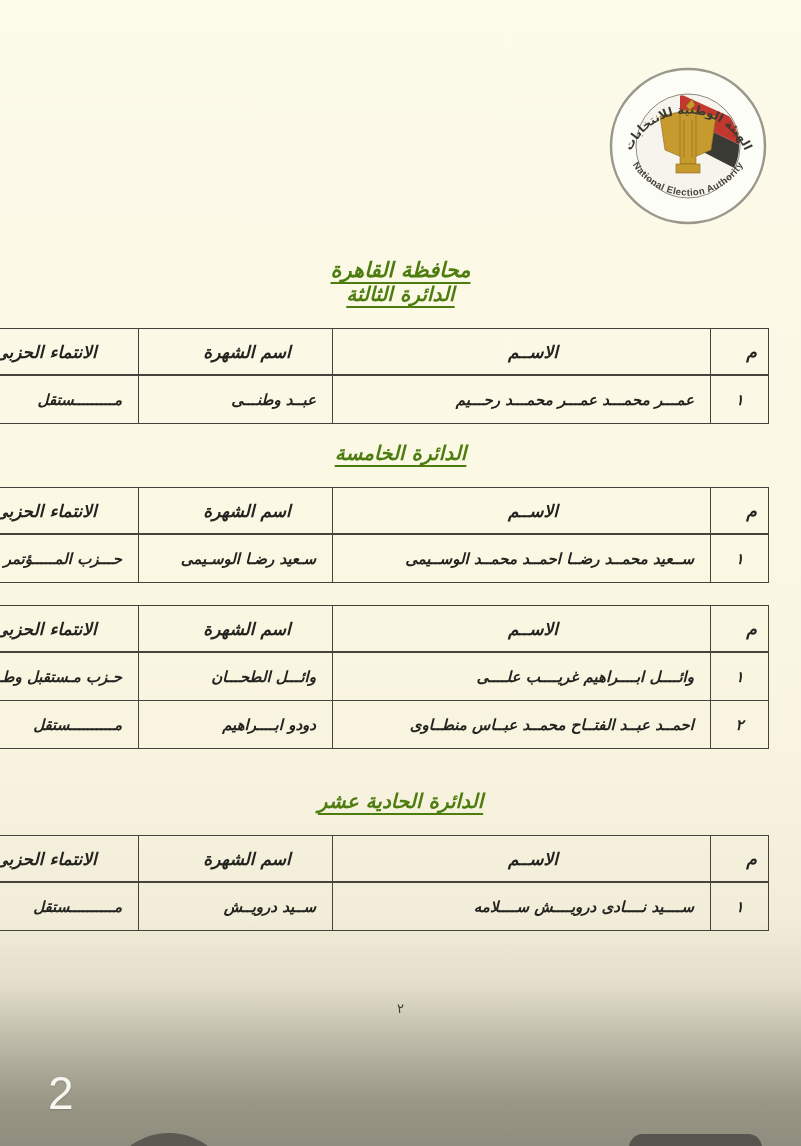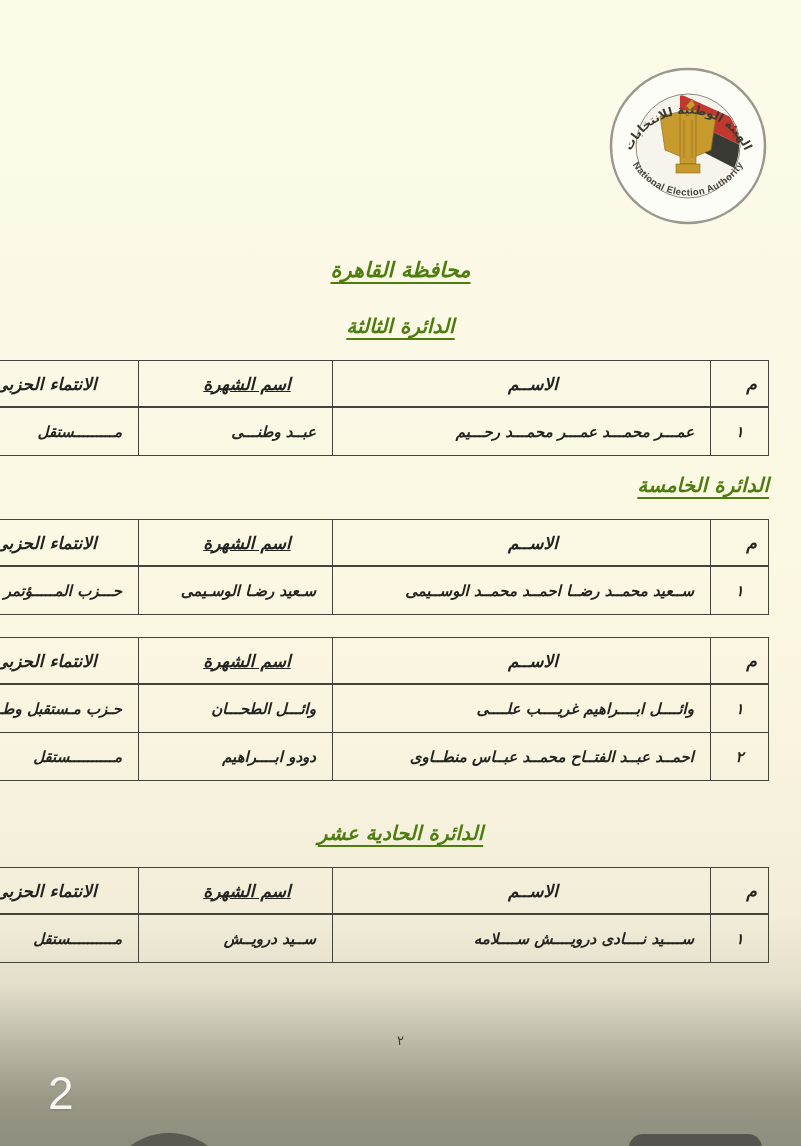--- a/index.html
+++ b/index.html
@@ -18,38 +18,38 @@
   .logo-ar{font-family:"DejaVu Sans",sans-serif;font-weight:bold;font-size:12px;fill:#3c3a30;}
   .logo-en{font-family:"Liberation Sans",sans-serif;font-weight:bold;font-size:9.5px;fill:#45443a;letter-spacing:.4px;}
   
   .h-gov,.h-district{
     margin:0;text-align:center;font-weight:bold;font-style:italic;
     text-decoration:underline;text-underline-offset:5px;text-decoration-thickness:1.5px;
     color:#4d7c0f;
   }
   .h-gov{font-size:21px;}
   .h-district{font-size:20px;}
-  .h-d3{margin-top:32px;}
-  .h-d5{margin-top:17px;text-align:right;}
+  .h-d3{}
+  .h-d5{margin-top:17px;}
   .h-d10{margin-top:17px;}
   .h-d11{margin-top:40px;}
   
   table.cand{
     width:736px;margin:22px auto 0;border-collapse:collapse;table-layout:fixed;
     direction:rtl;background:transparent;
   }
   table.cand th,table.cand td{
     border:1.6px solid #45443c;overflow:hidden;white-space:nowrap;
     font-weight:bold;font-style:italic;color:#23231f;padding-left:24px;
   }
   table.cand th{height:43px;font-size:17px;text-align:center;border-bottom-width:2.2px;}
   table.cand td{height:47px;font-size:15px;padding:0 16px;}
   td.c-num,th.c-num{width:33px;text-align:center;padding:0;}
   th.c-name{width:352px;}
-  th.c-known{width:168px;text-decoration:underline;}
+  th.c-known{width:168px;}
   th.c-party{width:183px;}
   td.c-name,td.c-known,td.c-party{text-align:right;}
   td.c-num{font-style:normal;font-size:14px;}
   
   .pagenum{margin-top:70px;text-align:center;font-size:13px;color:#3c3b33;font-style:normal;}
   
   .viewer-indicator{
     position:absolute;left:48px;top:1066px;font-family:"Liberation Sans",sans-serif;
     font-size:46px;font-weight:400;color:#f7f7f2;text-shadow:0 1px 2px rgba(0,0,0,.15);
     direction:ltr;

